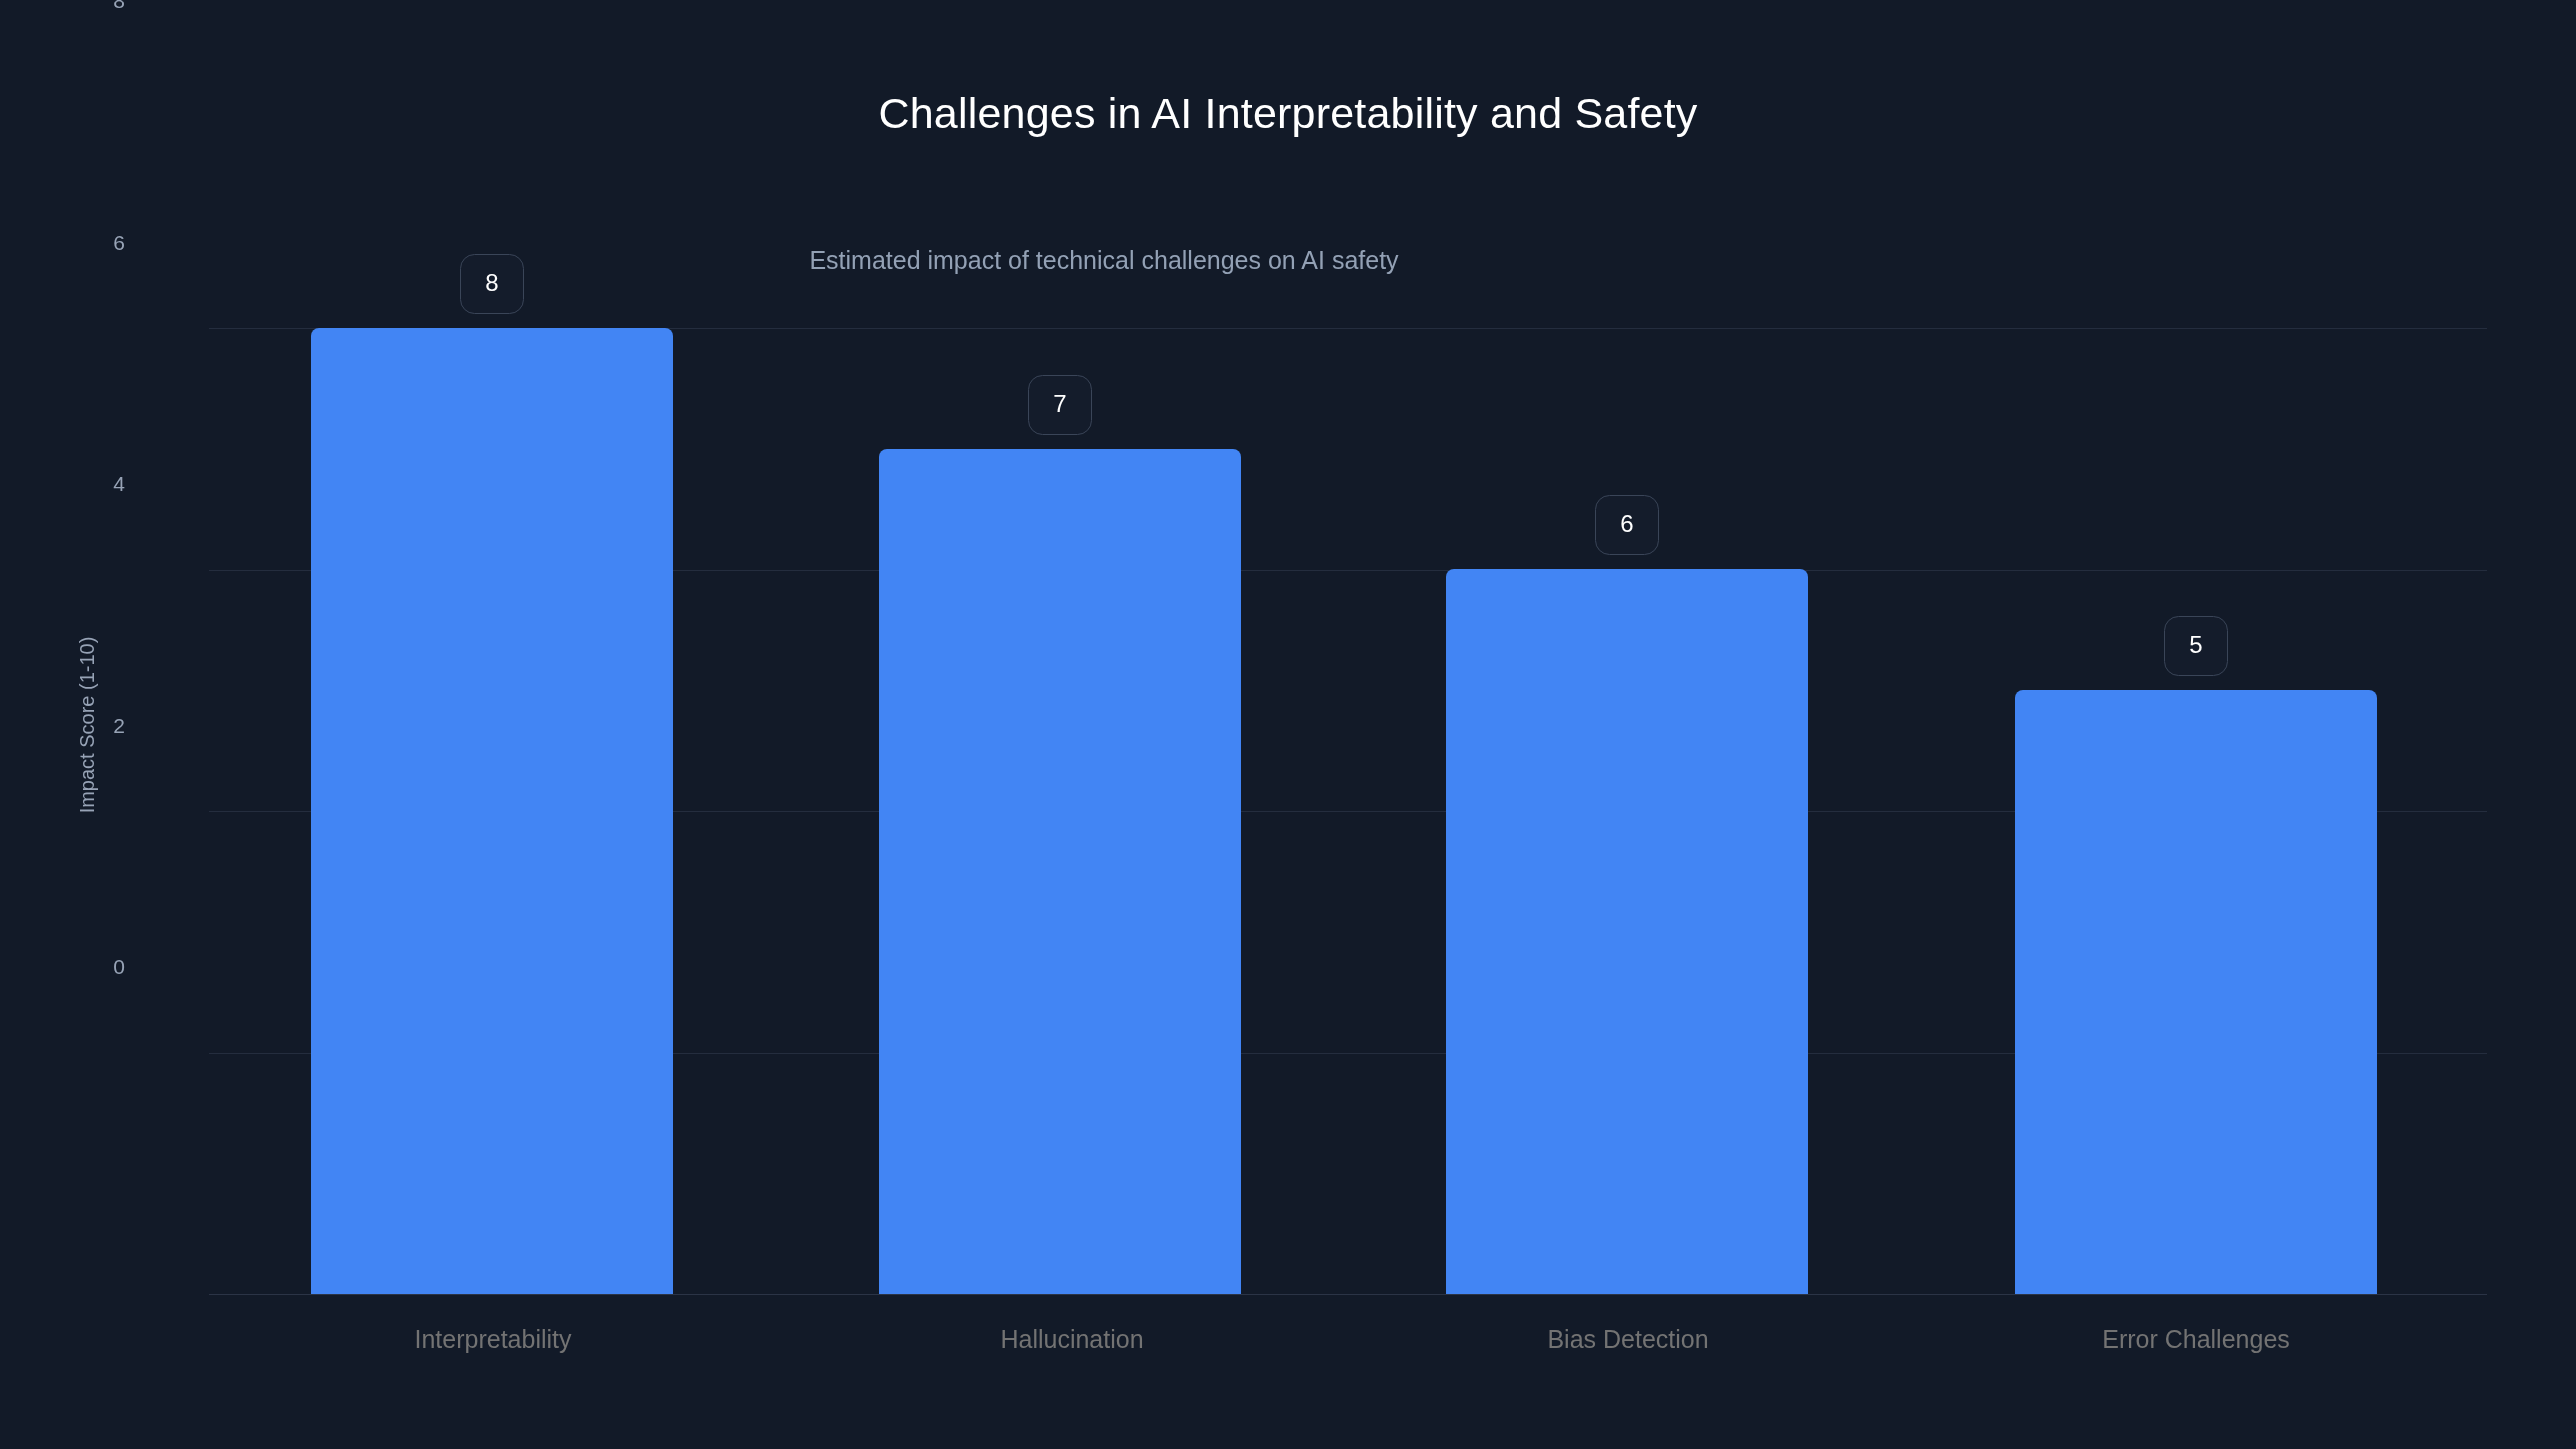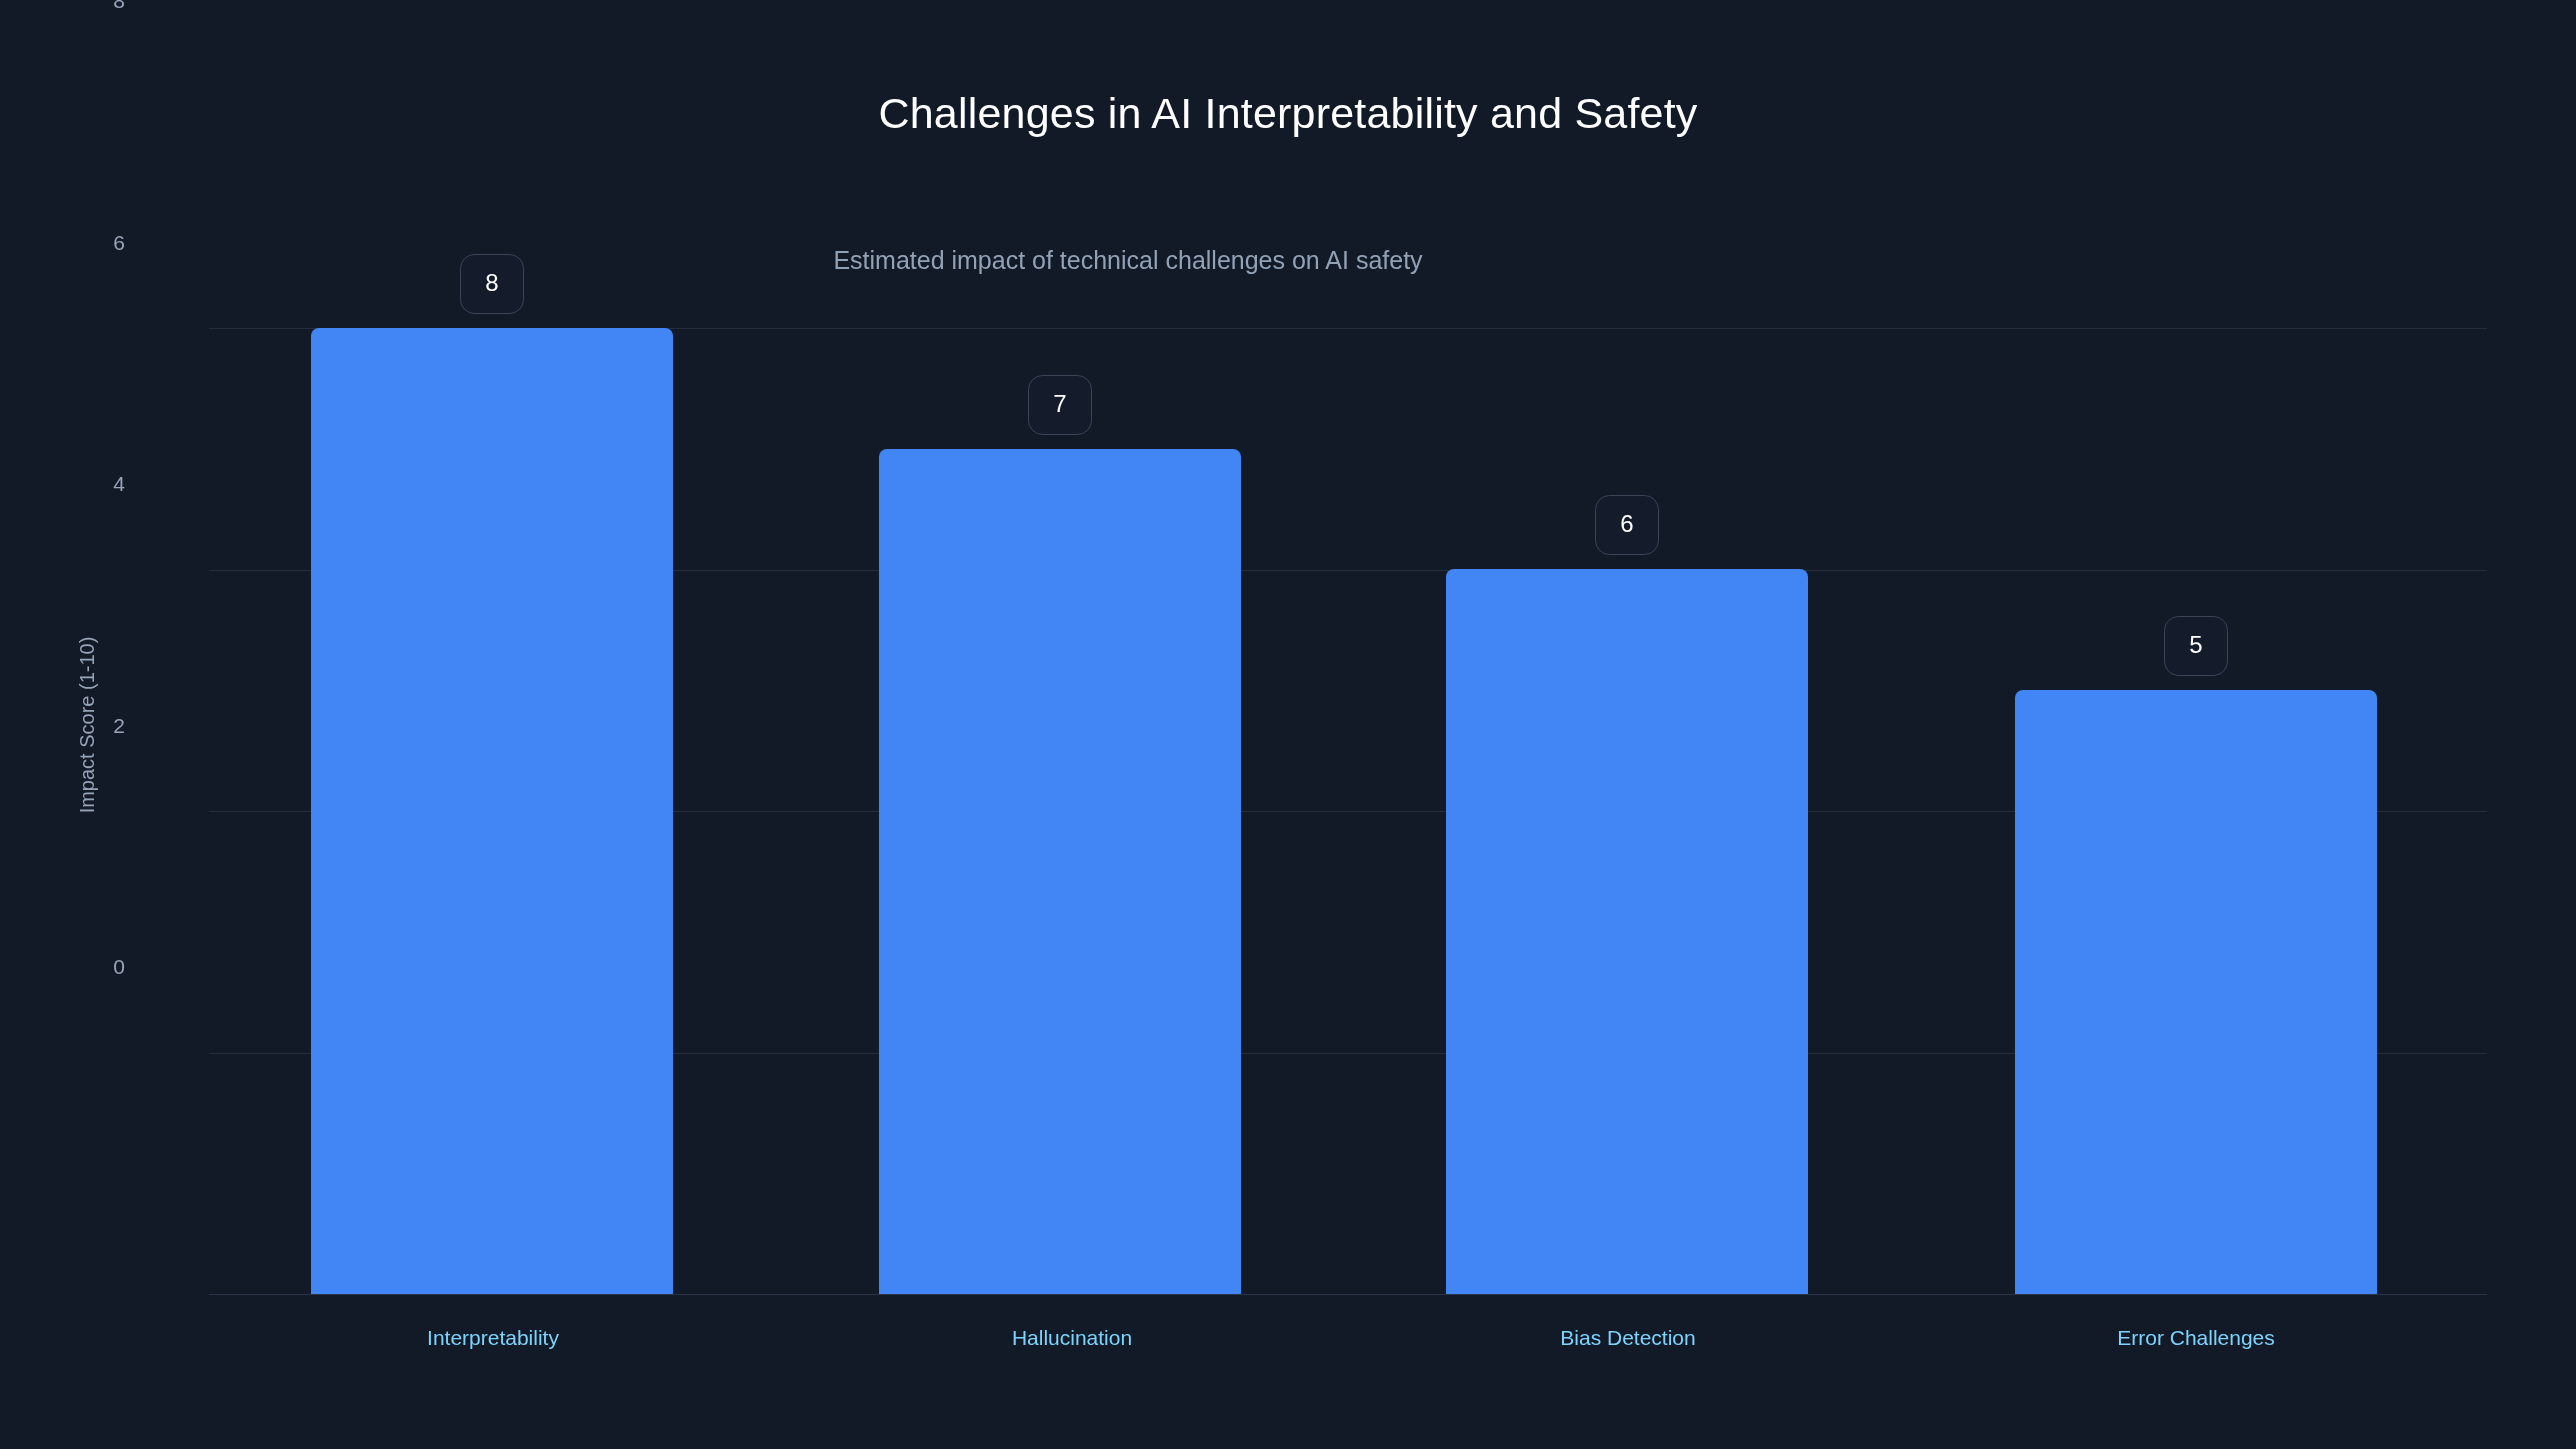--- a/index.html
+++ b/index.html
@@ -38,21 +38,20 @@
     position: absolute;
     top: 246px;
     left: 0;
     width: 2208px;
     text-align: center;
     color: #93A1B5;
     font-size: 25px;
     font-weight: 400;
     line-height: 1.15;
     white-space: nowrap;
-    padding-left: 24px;
   }
 
   
   #plot-area {
     position: absolute;
     left: 209px;
     top: 328px;
     width: 2278px;
     height: 966px;
   }
@@ -115,22 +114,22 @@
     line-height: 56px;
     text-align: center;
     transform: translateX(-50%);
     white-space: nowrap;
   }
 
   
   .x-tick-label {
     position: absolute;
     top: 1327px;
-    color: #7dd3fc;
-    font-size: 21px;
+    color: #737373;
+    font-size: 25px;
     line-height: 1;
     text-align: right;
     transform: translateX(-50%);
     white-space: nowrap;
   }
 </style>
 </head>
 <body style="background: rgb(18, 26, 40);">
 
 <div id="chart-root">

